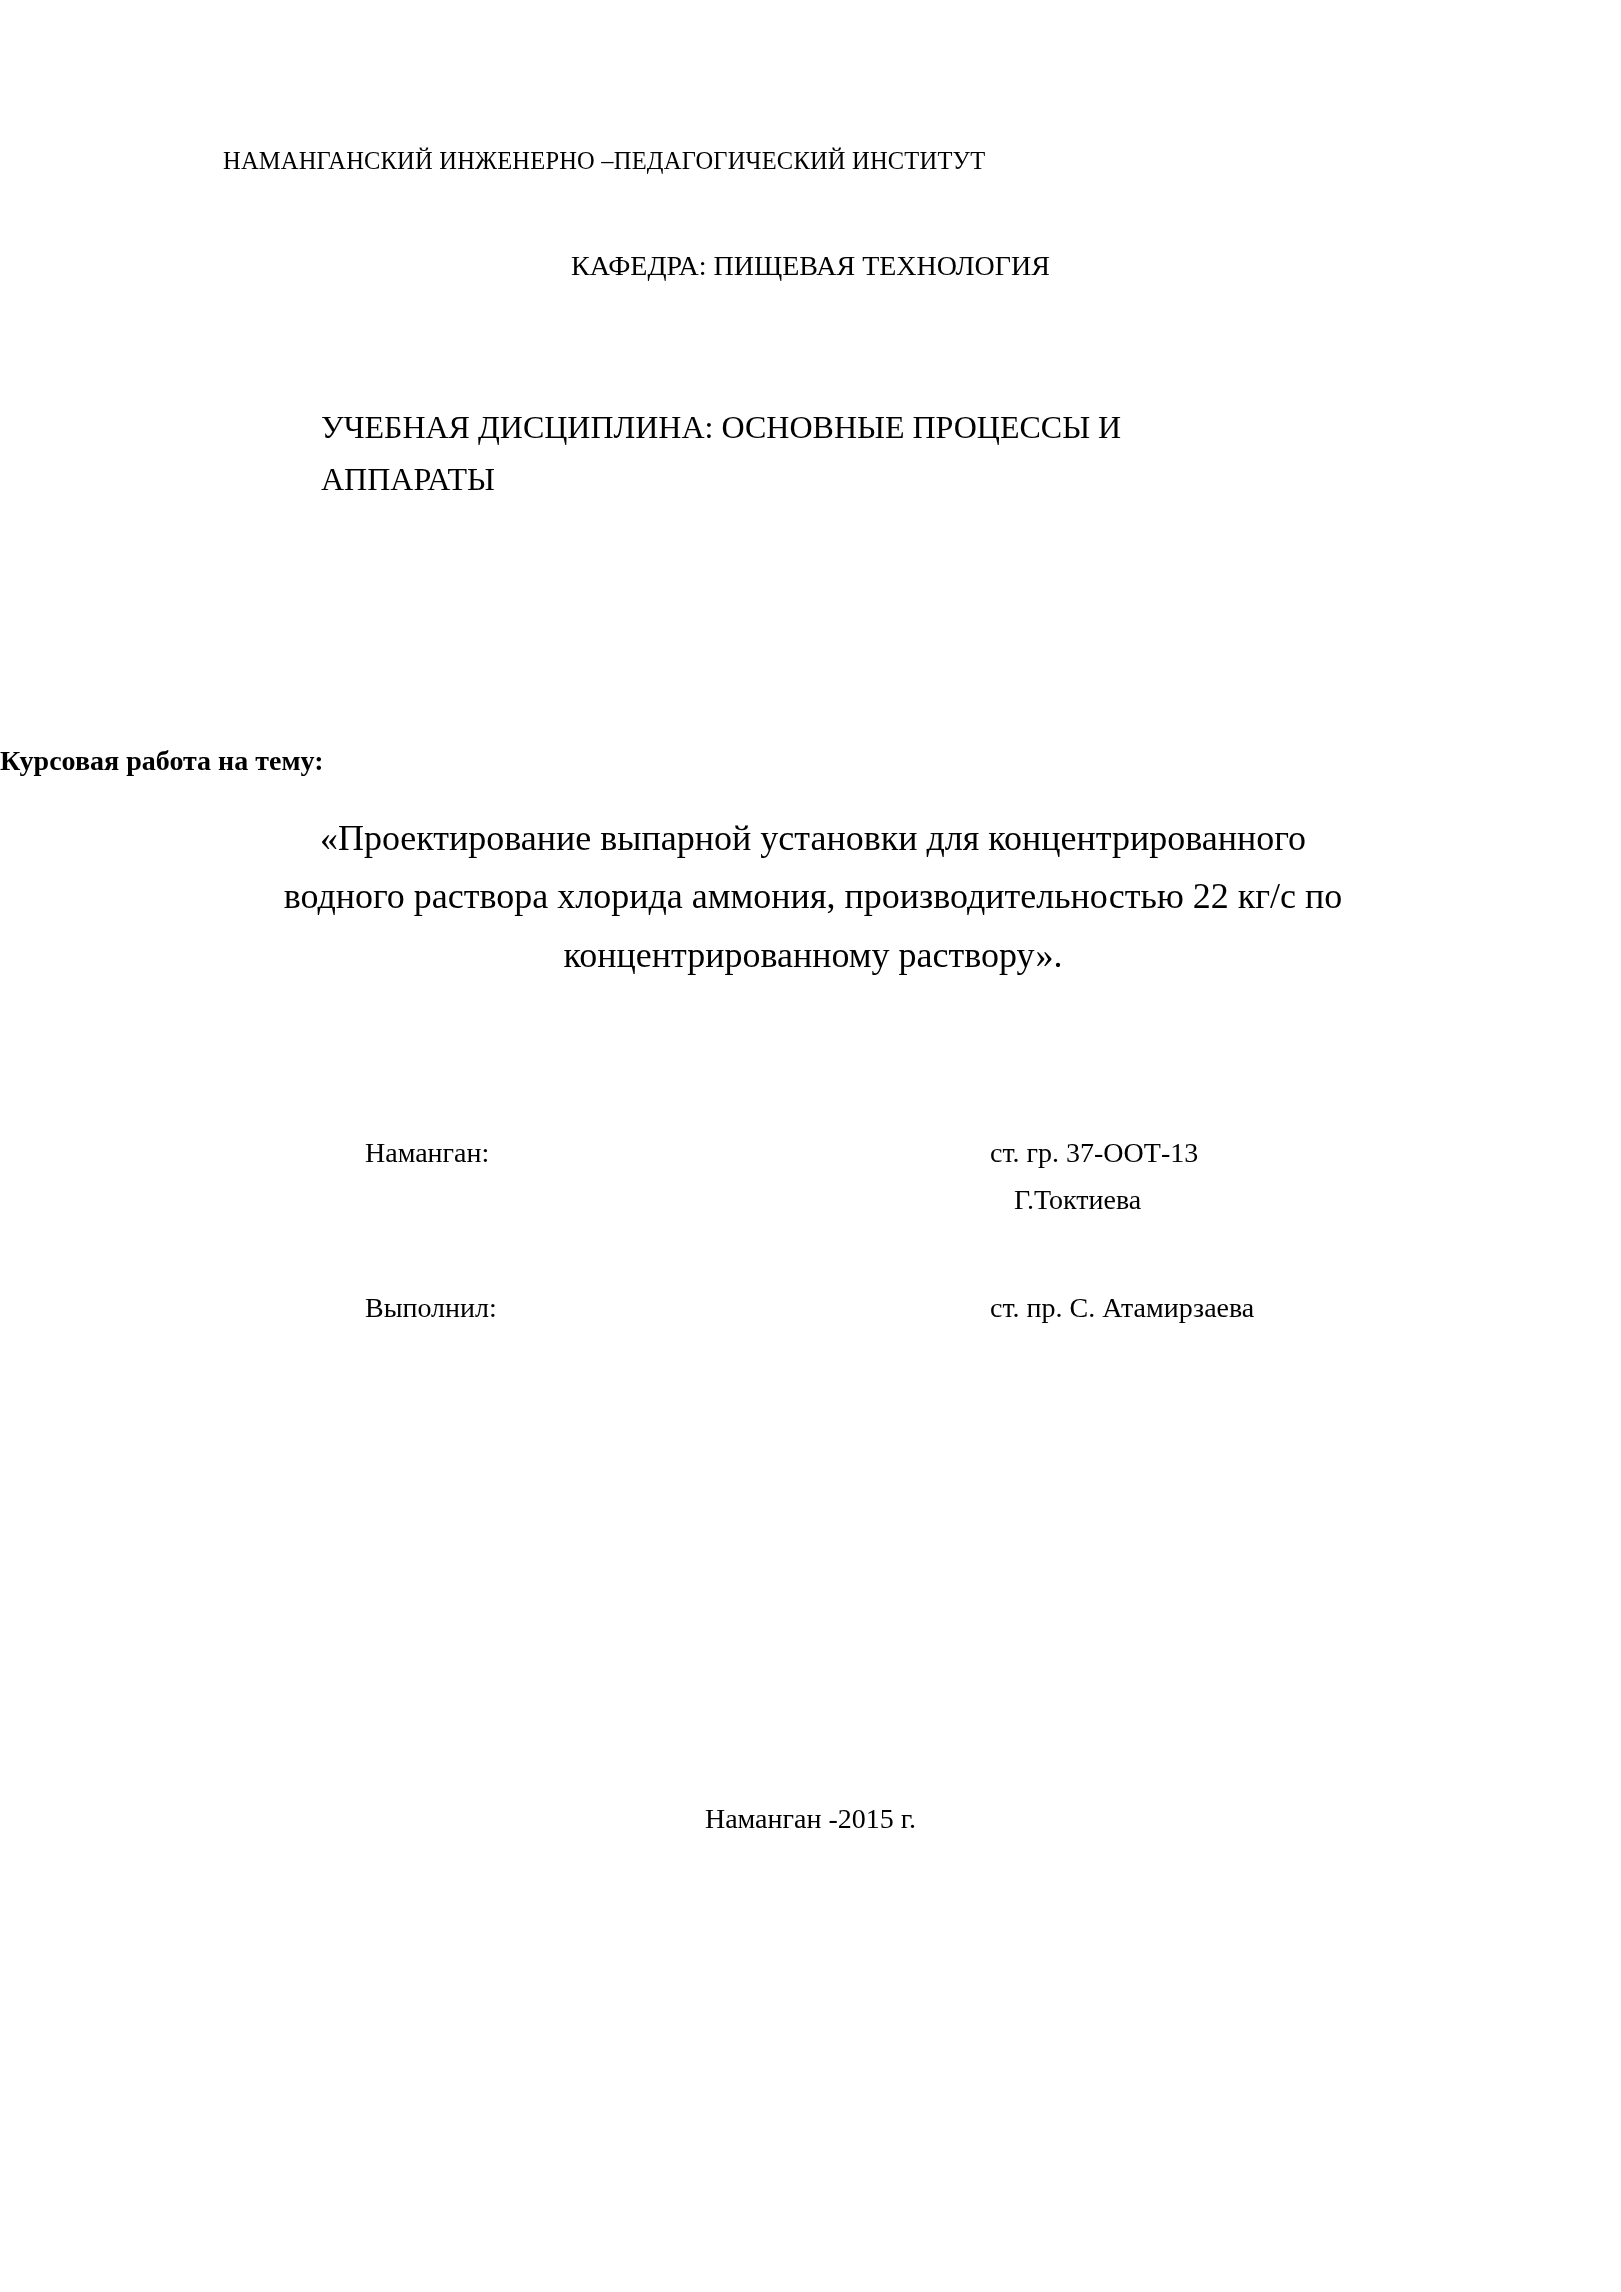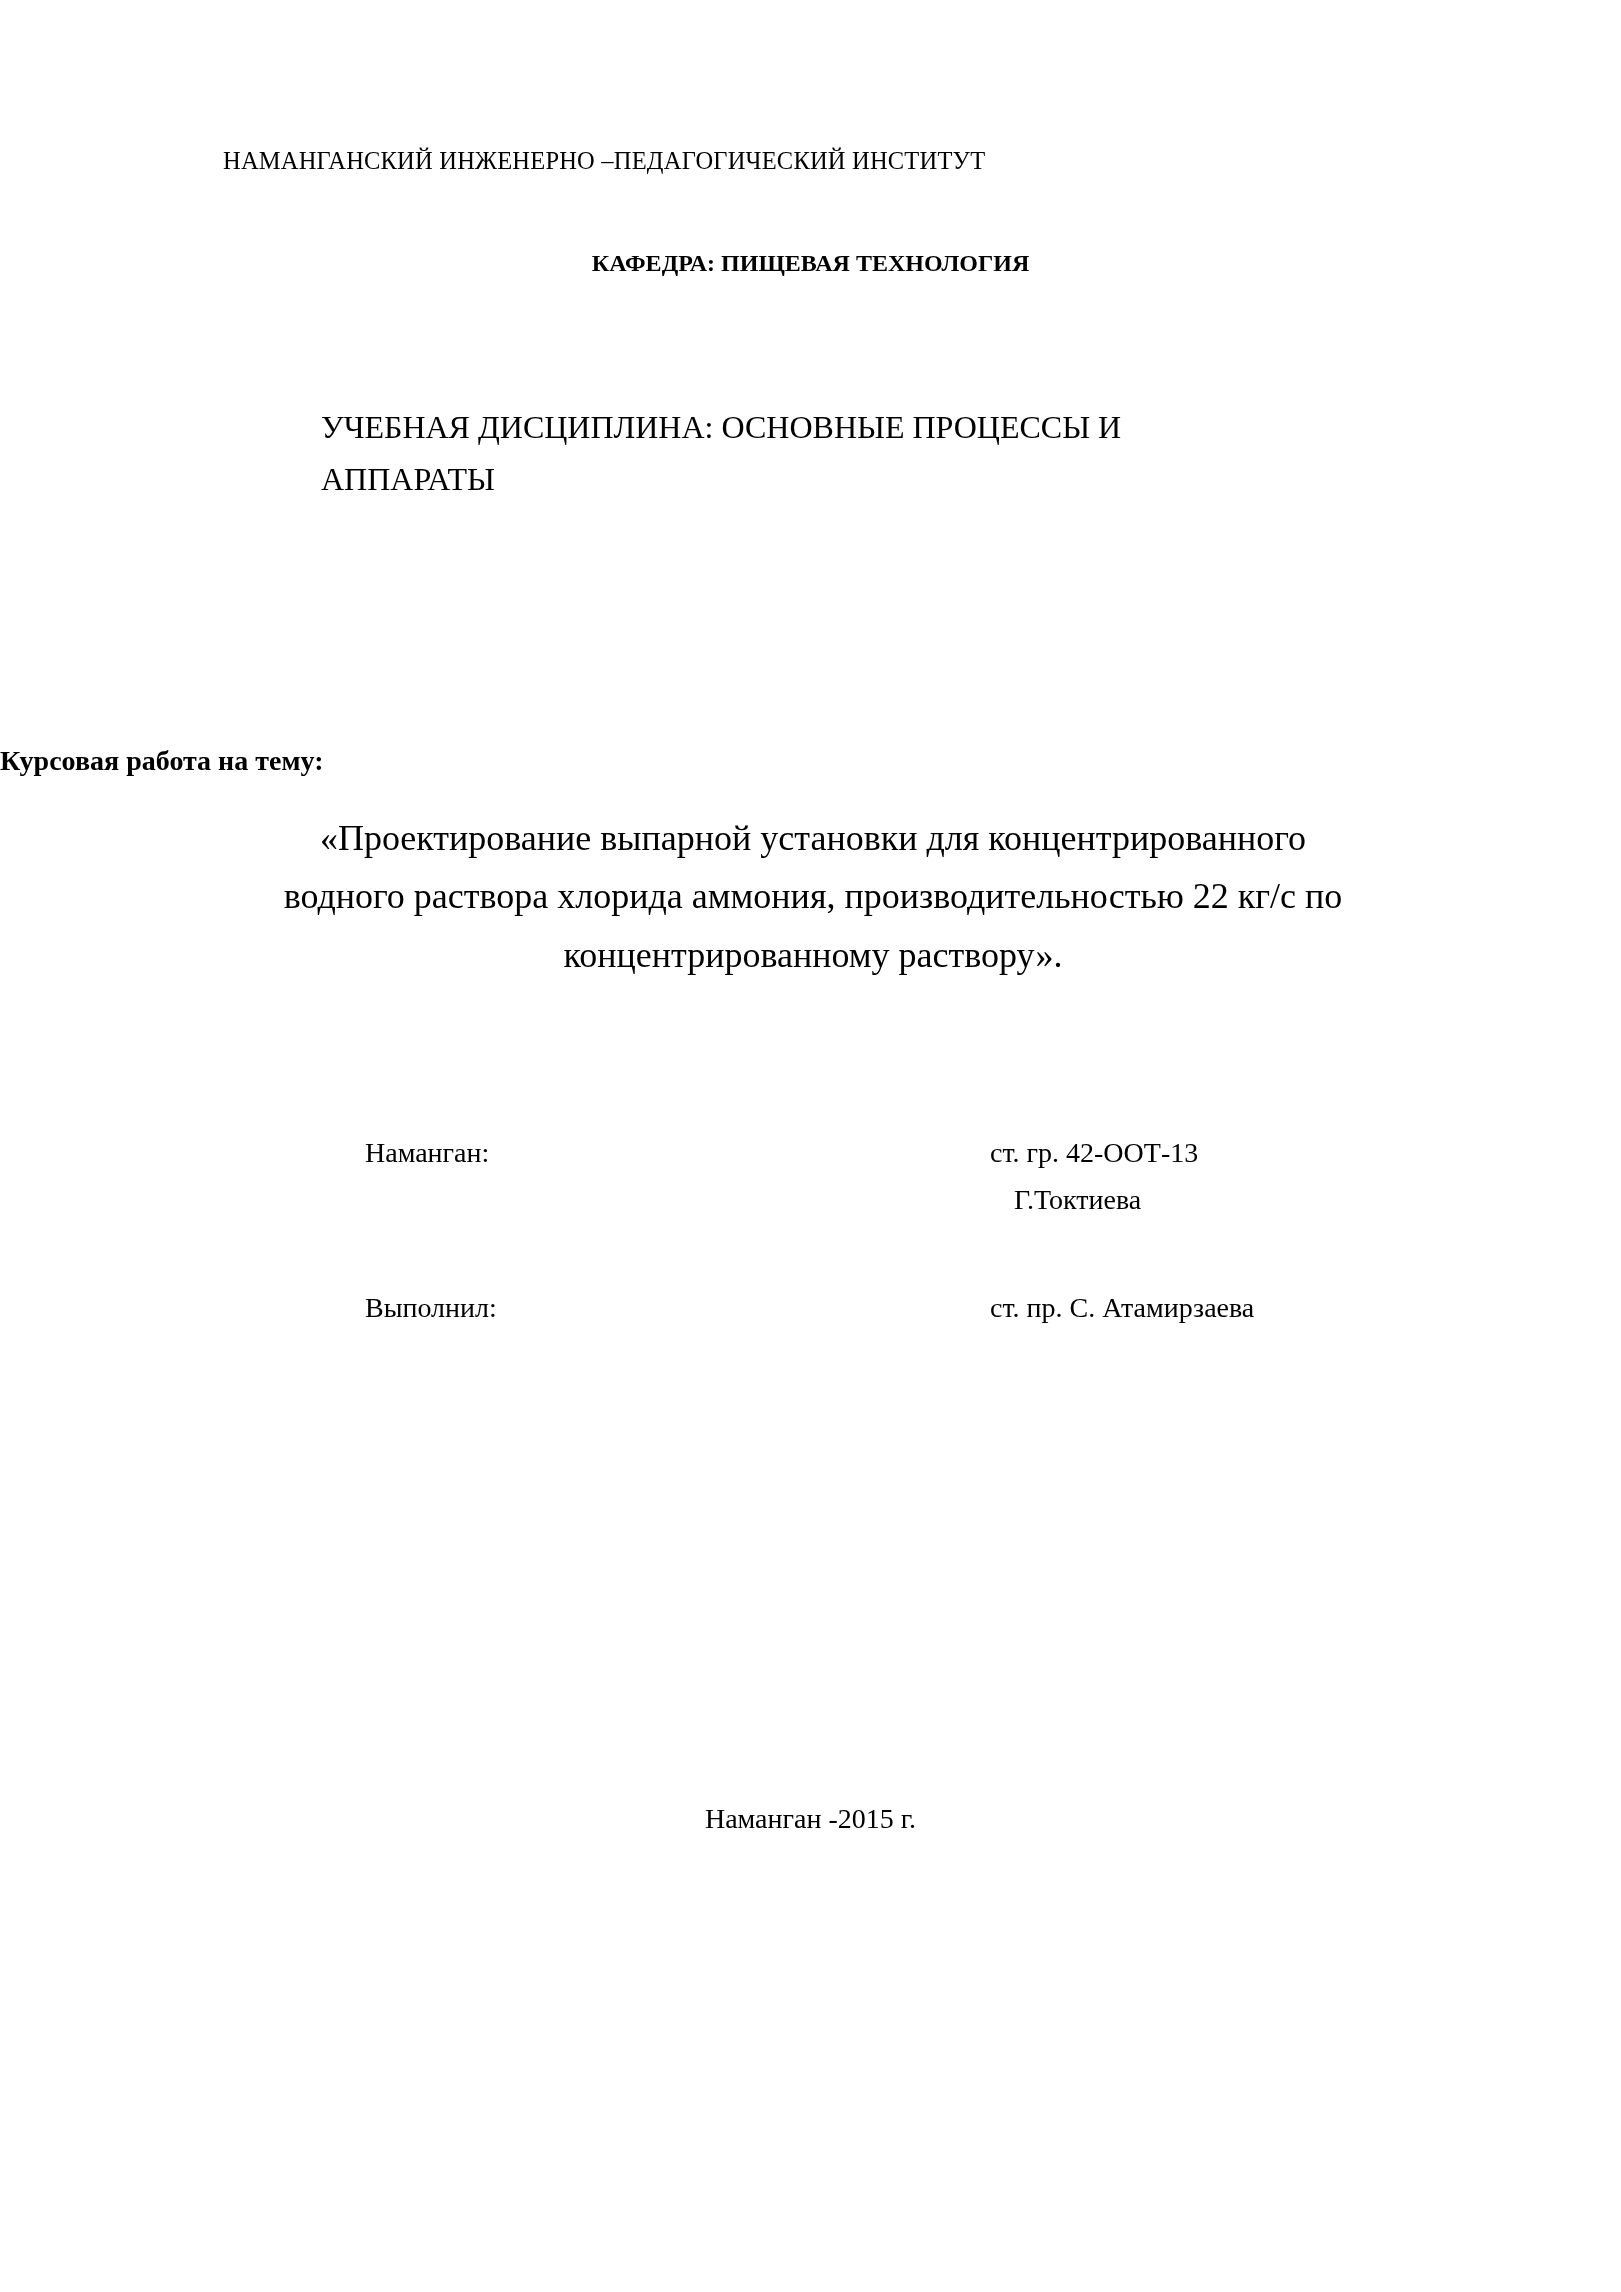--- a/index.html
+++ b/index.html
@@ -31,22 +31,21 @@
     font-size: 24.5px;
     letter-spacing: 0.2px;
     white-space: nowrap;
   }
   .dept {
     position: absolute;
     left: 0;
     top: 250px;
     width: 1621px;
     text-align: center;
-    font-size: 24px;
-    font-weight: bold;
+    font-size: 28px;
   }
   .discipline {
     position: absolute;
     left: 321px;
     top: 402px;
     width: 980px;
     text-align: left;
     font-size: 32px;
     line-height: 1.62;
   }
@@ -116,21 +115,21 @@
 
   <div class="discipline">УЧЕБНАЯ ДИСЦИПЛИНА: ОСНОВНЫЕ ПРОЦЕССЫ И АППАРАТЫ</div>
 
   <div class="work-type">Курсовая работа на тему:</div>
 
   <div class="topic">«Проектирование выпарной установки для концентрированного водного раствора хлорида аммония, производительностью 22 кг/с по концентрированному раствору».</div>
 
   <div class="people">
     <div class="person-row">
       <span class="label">Наманган:</span>
-      <span class="value">ст. гр. 42-ООТ-13</span>
+      <span class="value">ст. гр. 37-ООТ-13</span>
     </div>
     <div class="person-row second-line">
       <span class="value">Г.Токтиева</span>
     </div>
     <div class="gap-row"></div>
     <div class="person-row">
       <span class="label">Выполнил:</span>
       <span class="value">ст. пр. С. Атамирзаева</span>
     </div>
   </div>

